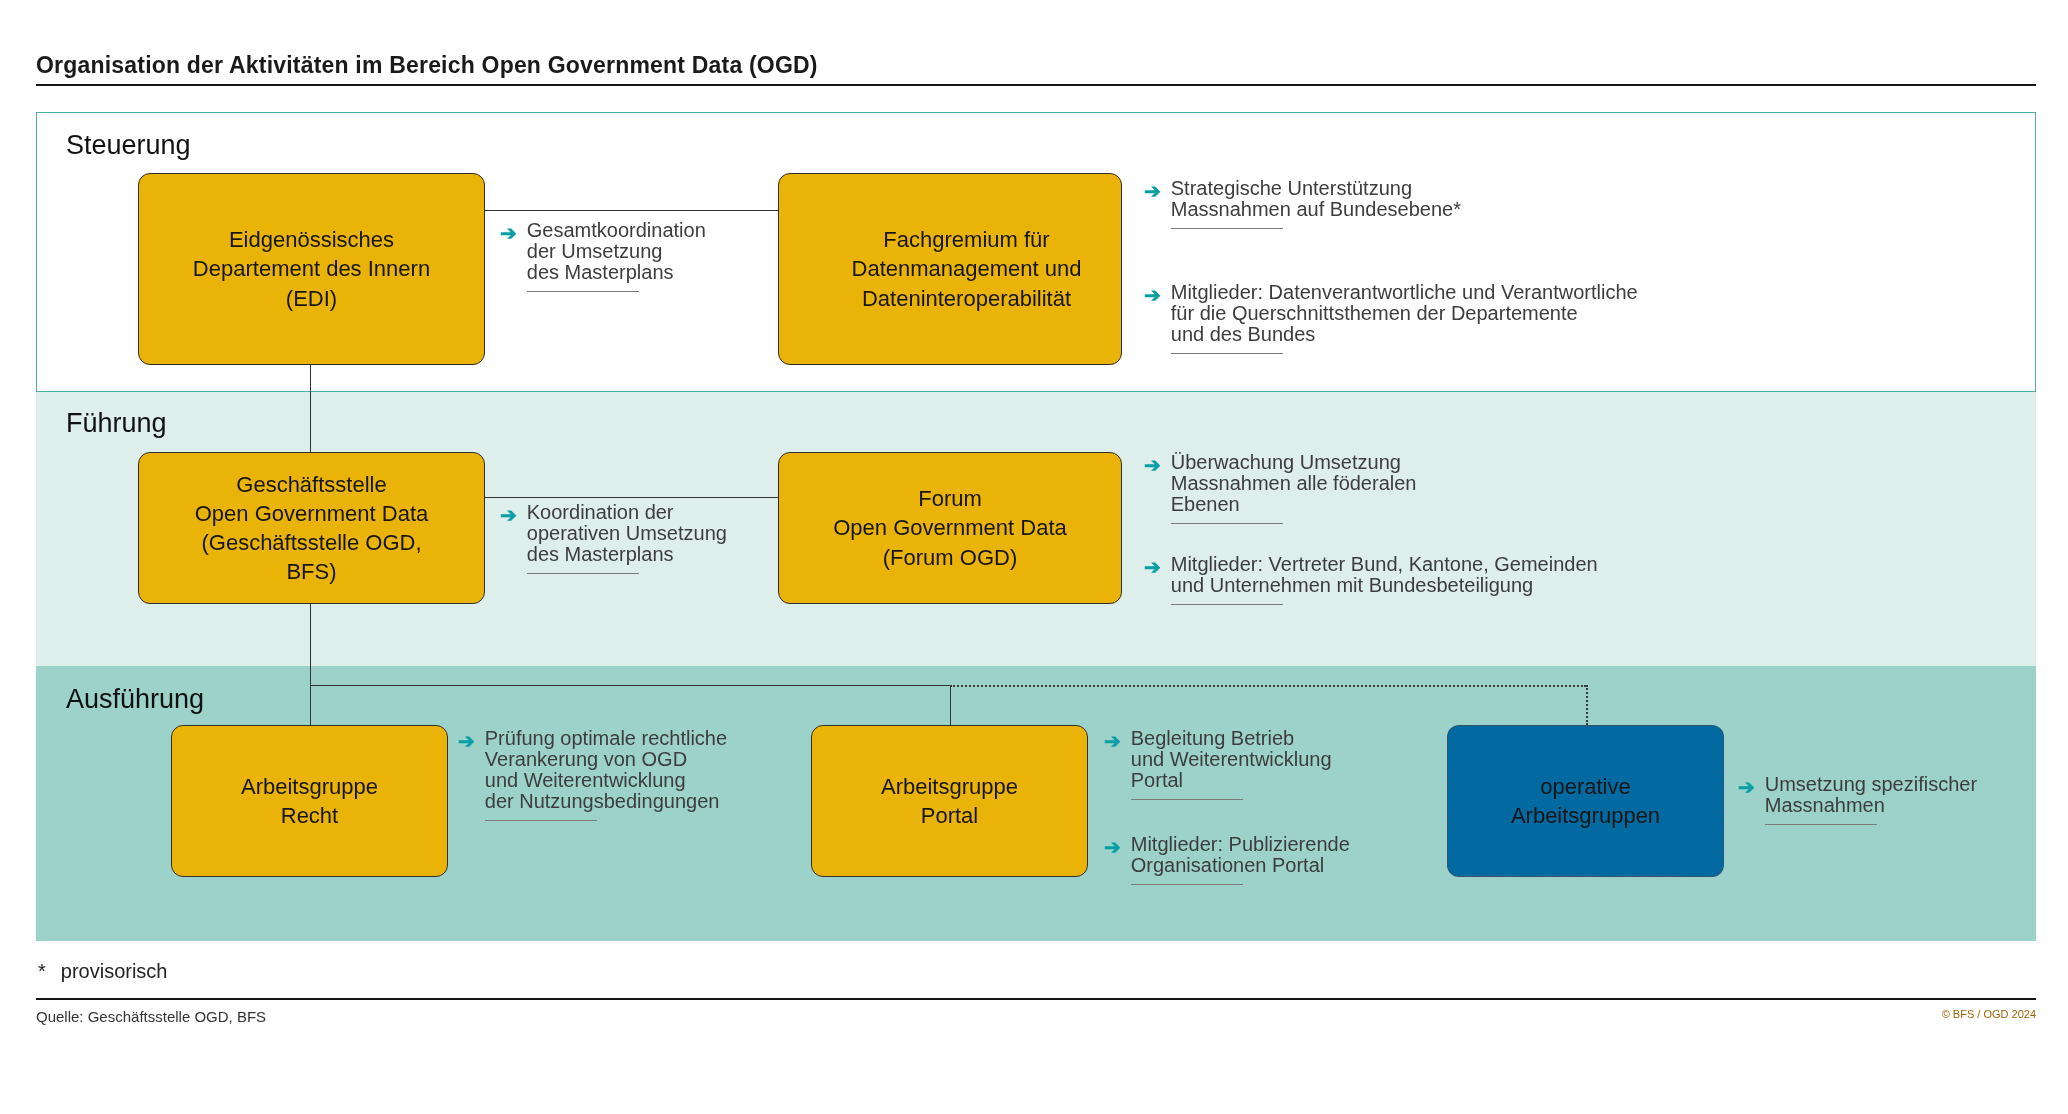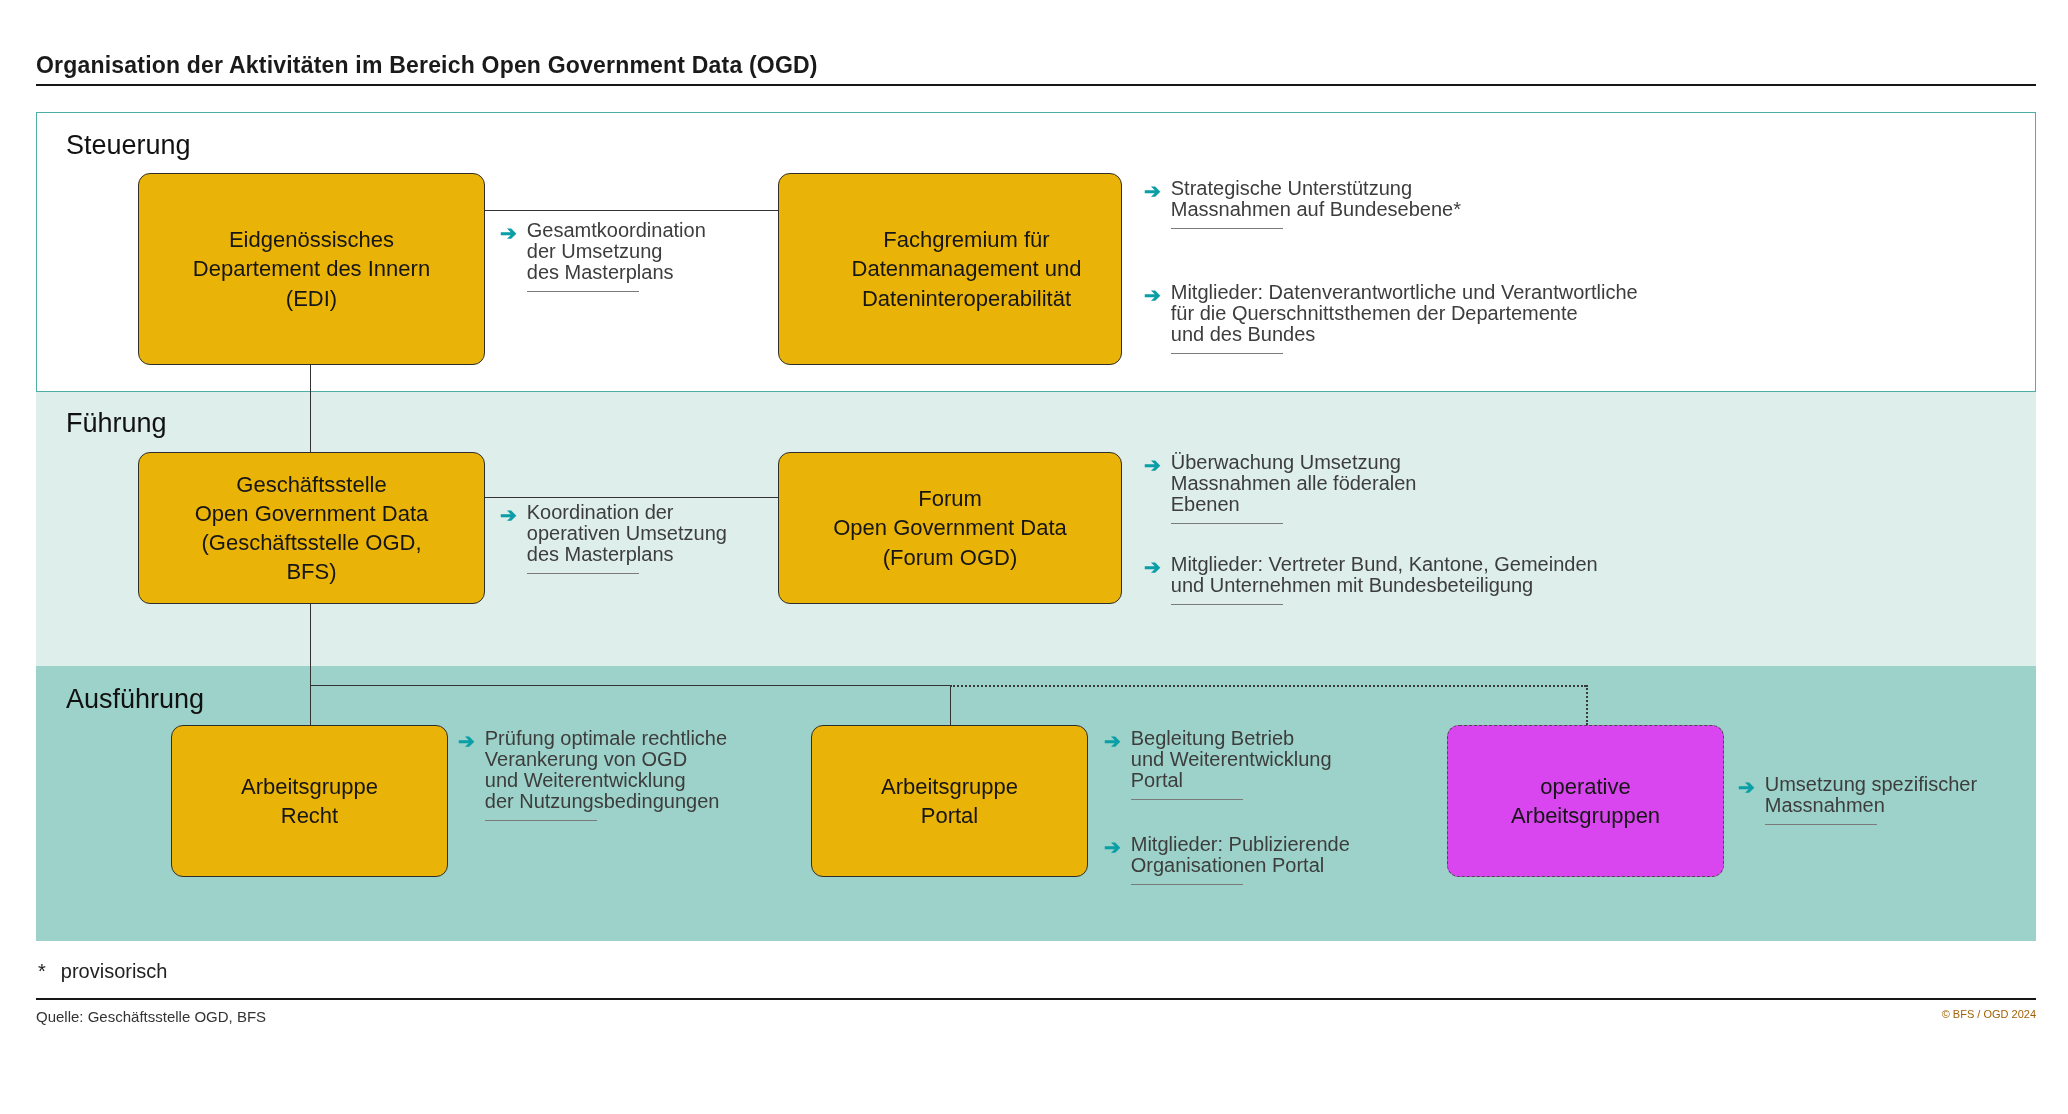--- a/index.html
+++ b/index.html
@@ -20,21 +20,21 @@
   .band-ausfuehrung{top:666px;height:275px;background:#9cd2c9;}
   .band-label{font-size:27px;font-weight:400;color:#111;}
 
   
   .orgbox{
     background:#eab308;border:1.5px solid #2e2e2e;border-radius:12px;
     display:flex;align-items:center;justify-content:center;text-align:center;
     font-size:22px;line-height:1.32;white-space:pre-line;box-sizing:border-box;
     color:#161616;
   }
-  .orgbox.gray{background:#d946ef;border:1.5px dashed #4a4a4a;}
+  .orgbox.gray{background:#0369a1;border:1.5px dashed #4a4a4a;}
 
   
   .line-h{height:0;border-top:1.5px solid #333;}
   .line-v{width:0;border-left:1.5px solid #333;}
   .dotted-h{height:0;border-top:2px dotted #3a3a3a;}
   .dotted-v{width:0;border-left:2px dotted #3a3a3a;}
 
   
   .bullet{display:flex;align-items:flex-start;gap:10px;}
   .bullet .arrow{font-size:20px;line-height:27px;color:#0a9ea6;font-weight:bold;}

